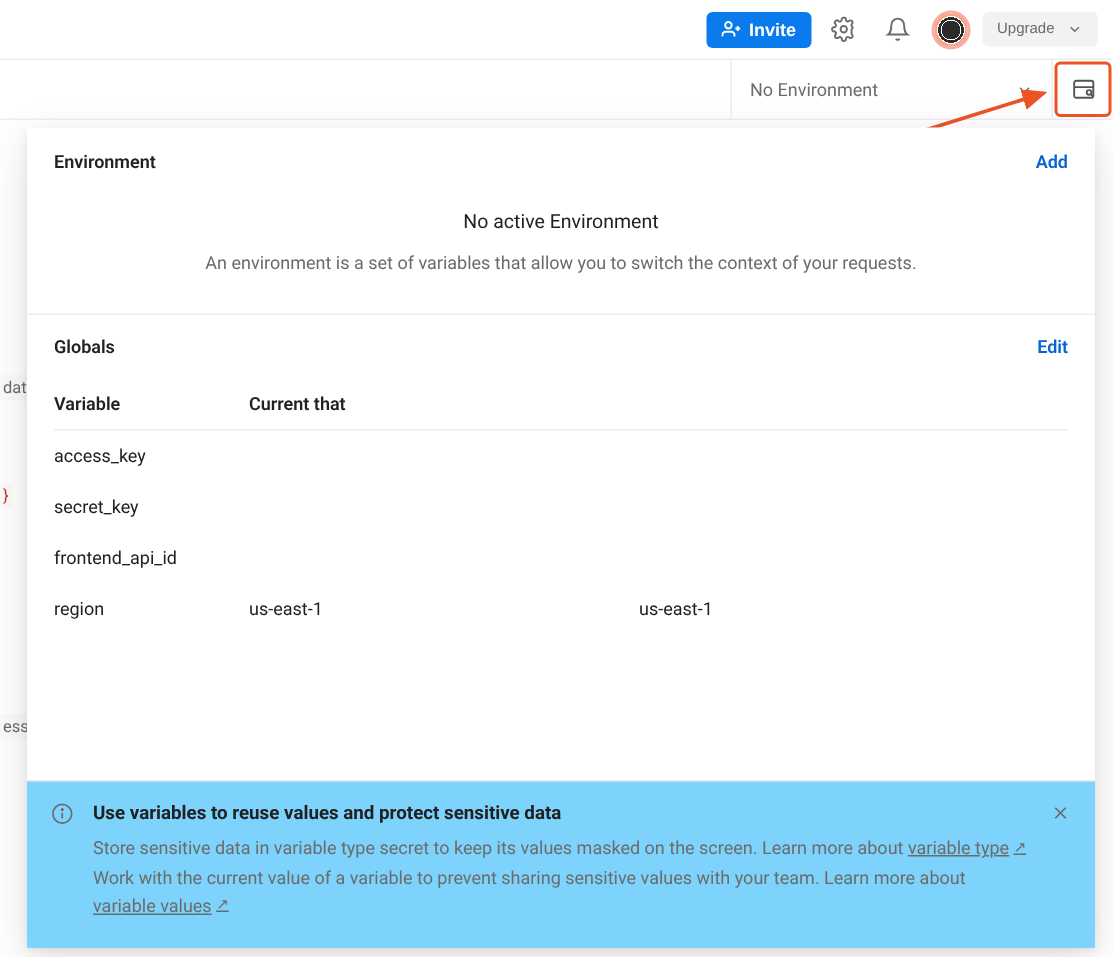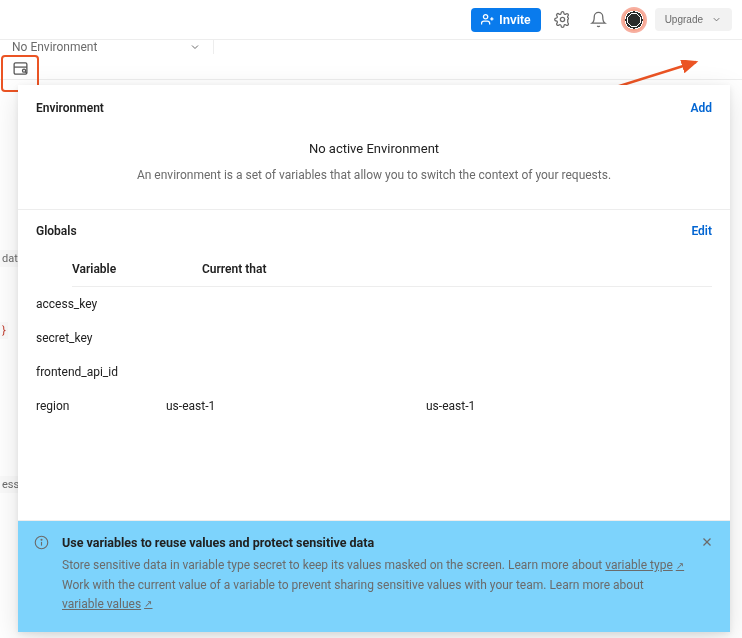--- a/index.html
+++ b/index.html
@@ -68,21 +68,20 @@
     cursor: pointer;
   }
 
   
   .envrow {
     height: 40px;
     display: flex;
     align-items: stretch;
     border-bottom: 1px solid #ededed;
     position: relative;
-    flex-direction: column;
   }
   .envrow-spacer { flex: 1; border-right: 1px solid #ededed; }
   .env-select {
     width: 214px;
     display: flex;
     align-items: center;
     justify-content: space-between;
     padding: 0 12px;
     color: #6b6b6b;
     cursor: pointer;
@@ -180,21 +179,20 @@
   .gl-row {
     display: grid;
     grid-template-columns: 130px 260px 1fr;
     padding: 10px 0;
     color: #212121;
   }
   .gl-row.header {
     color: #212121;
     font-weight: 600;
     border-bottom: 1px solid #ededed;
-    margin-left: 36px;
   }
   .gl-row:not(.header) { color: #212121; }
   .gl-row .c1 { white-space: nowrap; }
 
   
   .info {
     border-top: 1px solid #ededed;
     background: #7dd3fc;
     padding: 14px 16px 18px 16px;
     display: grid;

